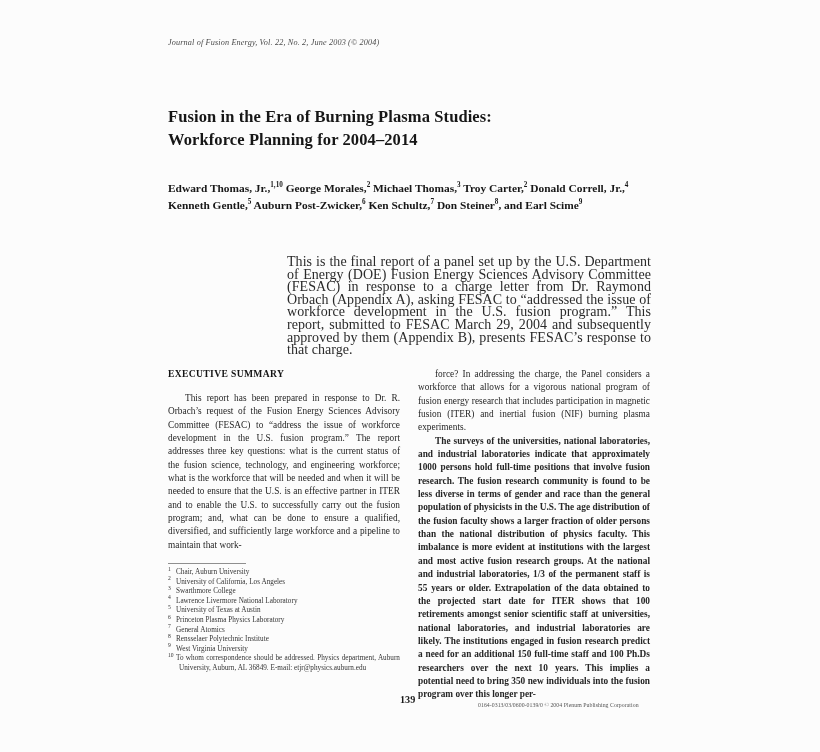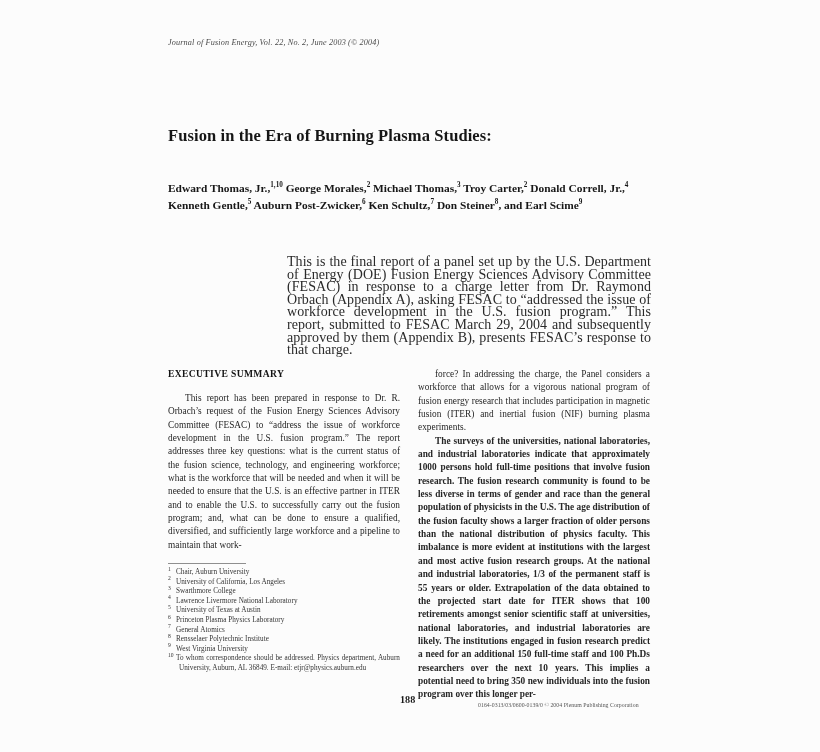--- a/index.html
+++ b/index.html
@@ -34,21 +34,21 @@
     font-size: 8.2px;
     font-style: italic;
     color: #4a4a4a;
     letter-spacing: 0.15px;
     white-space: nowrap;
   }
   
   .title-block {
     position: absolute;
     left: 168px;
-    top: 124px;
+    top: 105px;
     width: 520px;
   }
   .title-line {
     font-size: 16.5px;
     font-weight: bold;
     color: #161616;
     line-height: 23px;
     letter-spacing: 0.1px;
   }
   
@@ -174,20 +174,21 @@
 </head>
 <body>
 
 <div class="page">
   <div class="sheet">
 
     <div class="journal-line">Journal of Fusion Energy, Vol. 22, No. 2, June 2003 (© 2004)</div>
 
     <div class="title-block">
       <div class="title-line">Fusion in the Era of Burning Plasma Studies:</div>
+      <div class="title-line">Workforce Planning for 2004–2014</div>
     </div>
 
     <div class="authors-block">
       <div id="author-line-1"><span>Edward Thomas, Jr.,</span><sup>1,10</sup><span> George Morales,</span><sup>2</sup><span> Michael Thomas,</span><sup>3</sup><span> Troy Carter,</span><sup>2</sup><span> Donald Correll, Jr.,</span><sup>4</sup></div>
       <div id="author-line-2"><span>Kenneth Gentle,</span><sup>5</sup><span> Auburn Post-Zwicker,</span><sup>6</sup><span> Ken Schultz,</span><sup>7</sup><span> Don Steiner</span><sup>8</sup><span>, and Earl Scime</span><sup>9</sup></div>
     </div>
 
     <div class="abstract-block">
       <div class="abstract-text">This is the final report of a panel set up by the U.S. Department of Energy (DOE) Fusion Energy Sciences Advisory Committee (FESAC) in response to a charge letter from Dr. Raymond Orbach (Appendix A), asking FESAC to “addressed the issue of workforce development in the U.S. fusion program.” This report, submitted to FESAC March 29, 2004 and subsequently approved by them (Appendix B), presents FESAC’s response to that charge.</div>
     </div>
@@ -210,17 +211,17 @@
         <div class="fn"><span class="fn-num">3</span><span class="fn-body">Swarthmore College</span></div>
         <div class="fn"><span class="fn-num">4</span><span class="fn-body">Lawrence Livermore National Laboratory</span></div>
         <div class="fn"><span class="fn-num">5</span><span class="fn-body">University of Texas at Austin</span></div>
         <div class="fn"><span class="fn-num">6</span><span class="fn-body">Princeton Plasma Physics Laboratory</span></div>
         <div class="fn"><span class="fn-num">7</span><span class="fn-body">General Atomics</span></div>
         <div class="fn"><span class="fn-num">8</span><span class="fn-body">Rensselaer Polytechnic Institute</span></div>
         <div class="fn"><span class="fn-num">9</span><span class="fn-body">West Virginia University</span></div>
         <div class="fn"><span class="fn-num">10</span><span class="fn-body">To whom correspondence should be addressed. Physics department, Auburn University, Auburn, AL 36849. E-mail: etjr@physics.auburn.edu</span></div>
       </div>
 
-    <div class="page-number">188</div>
+    <div class="page-number">139</div>
     <div class="copyright">0164-0313/03/0600-0139/0 © 2004 Plenum Publishing Corporation</div>
 
   </div>
 </div>
 
 </body></html>

